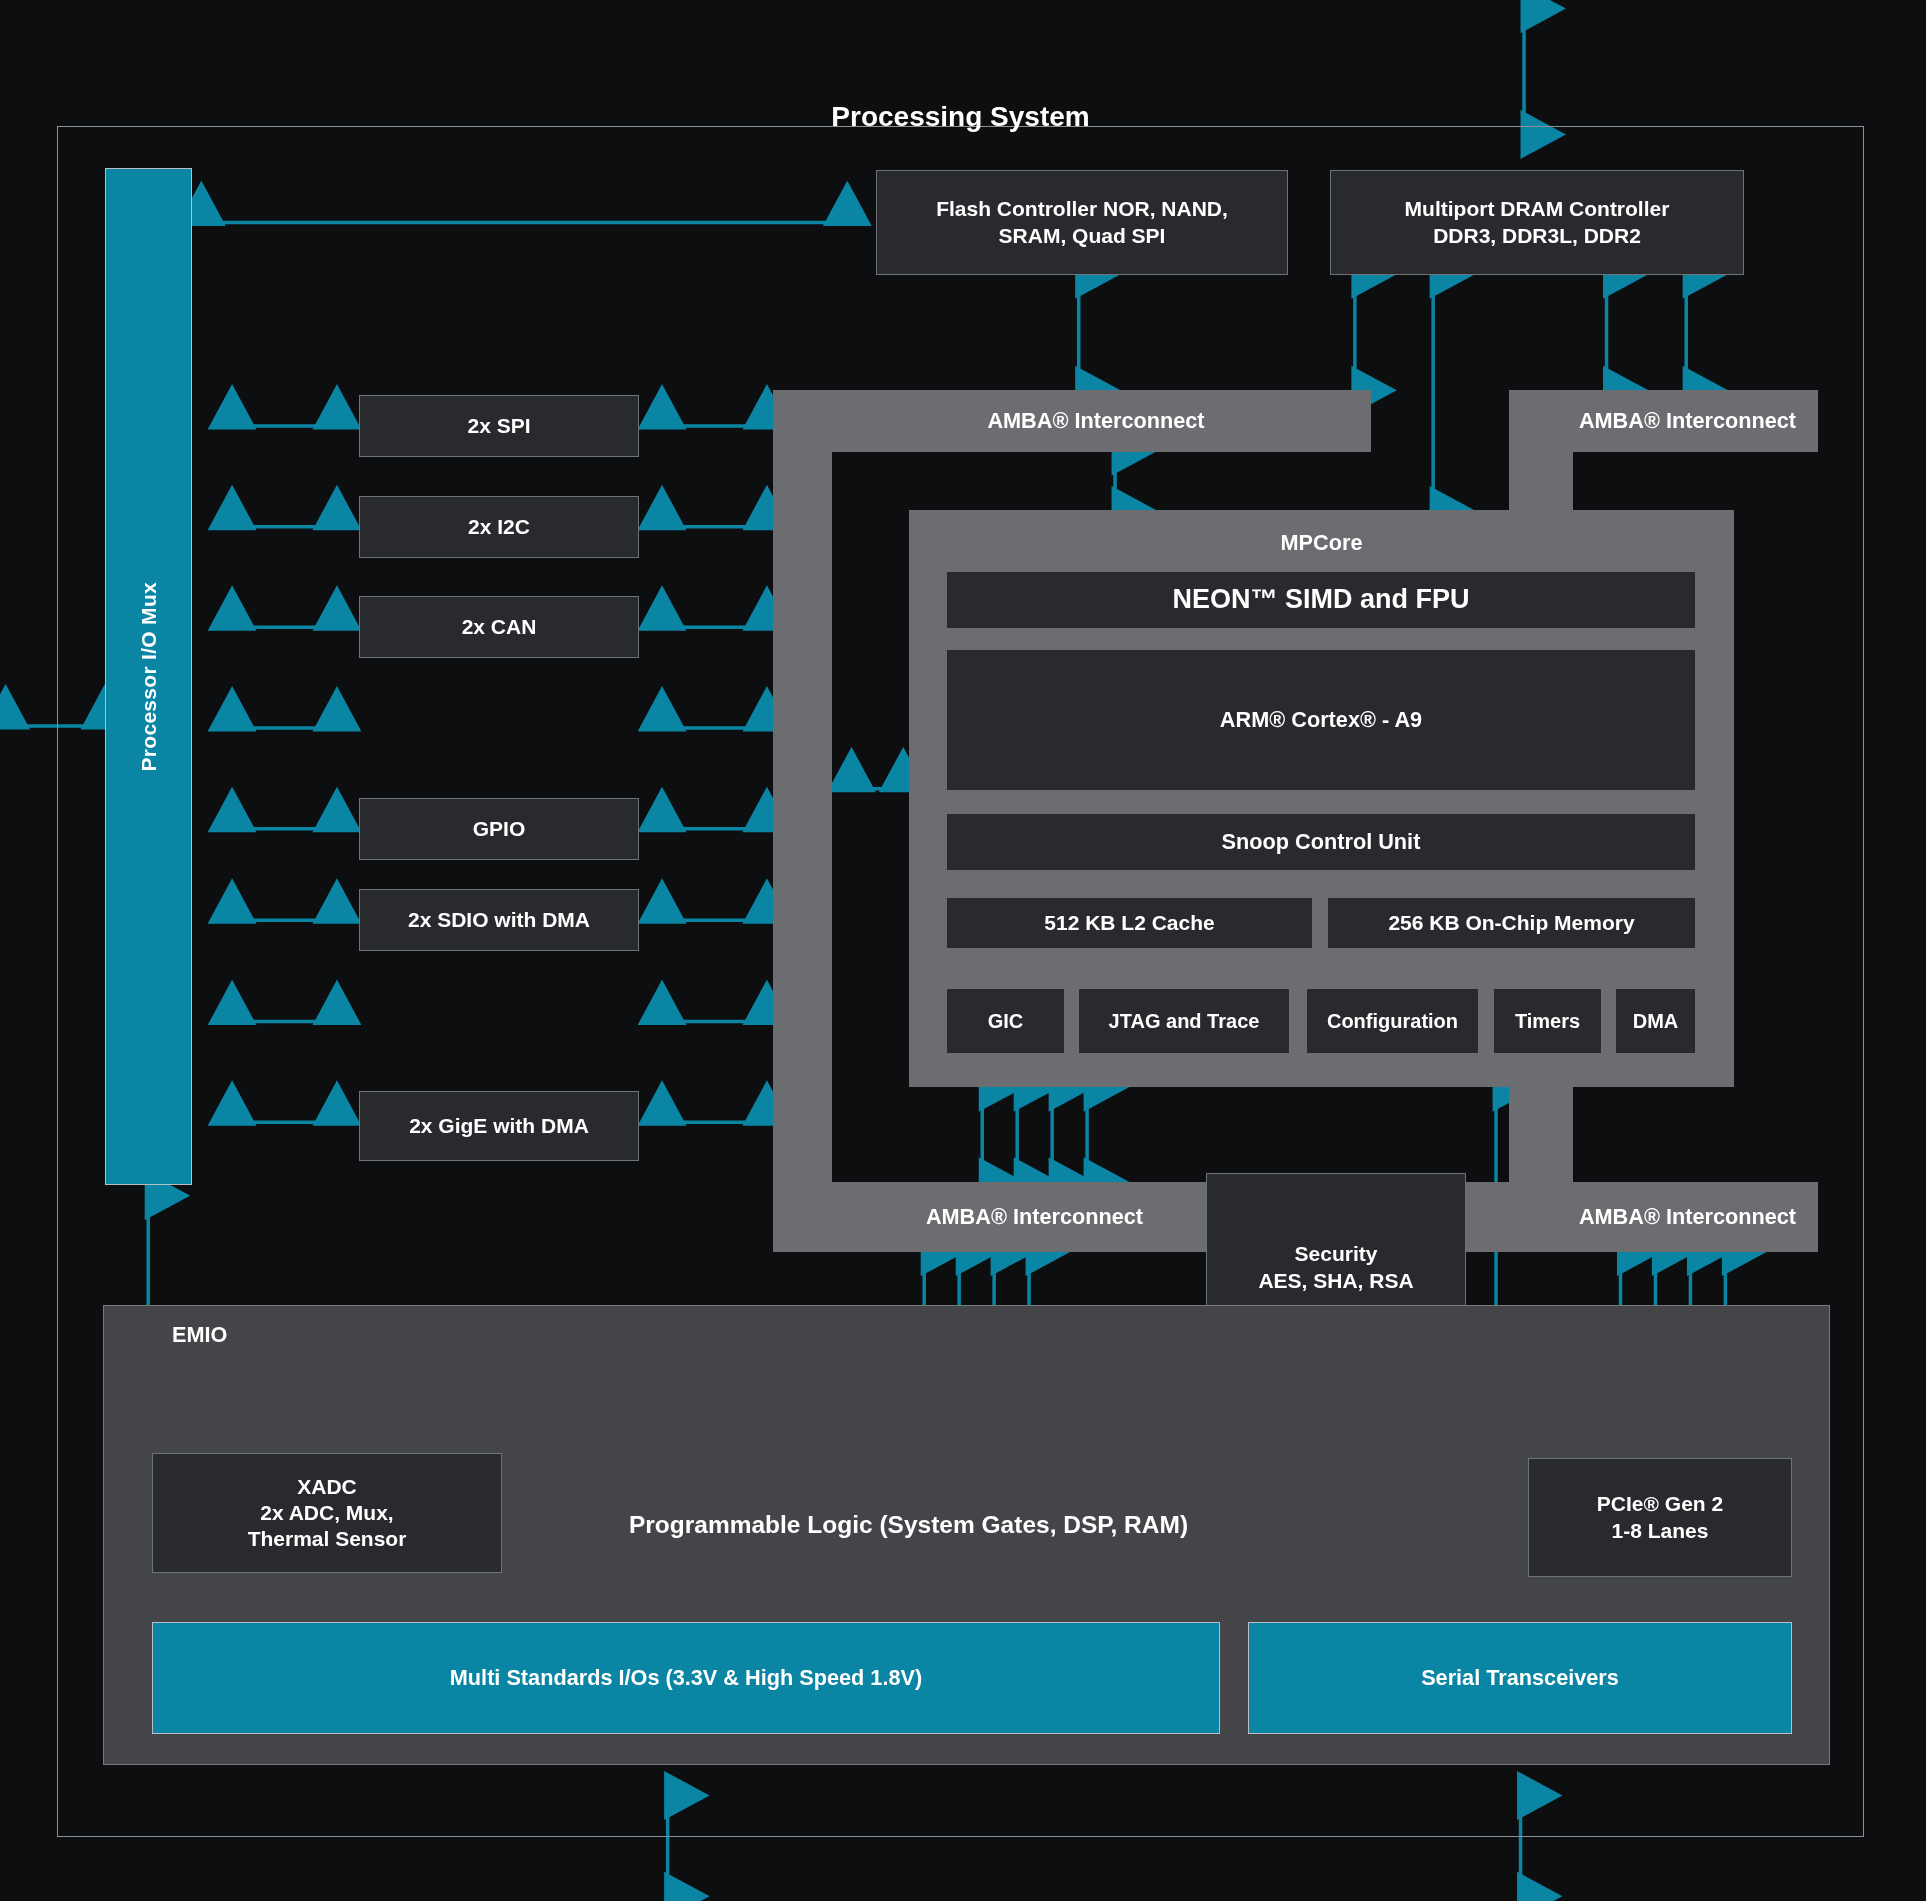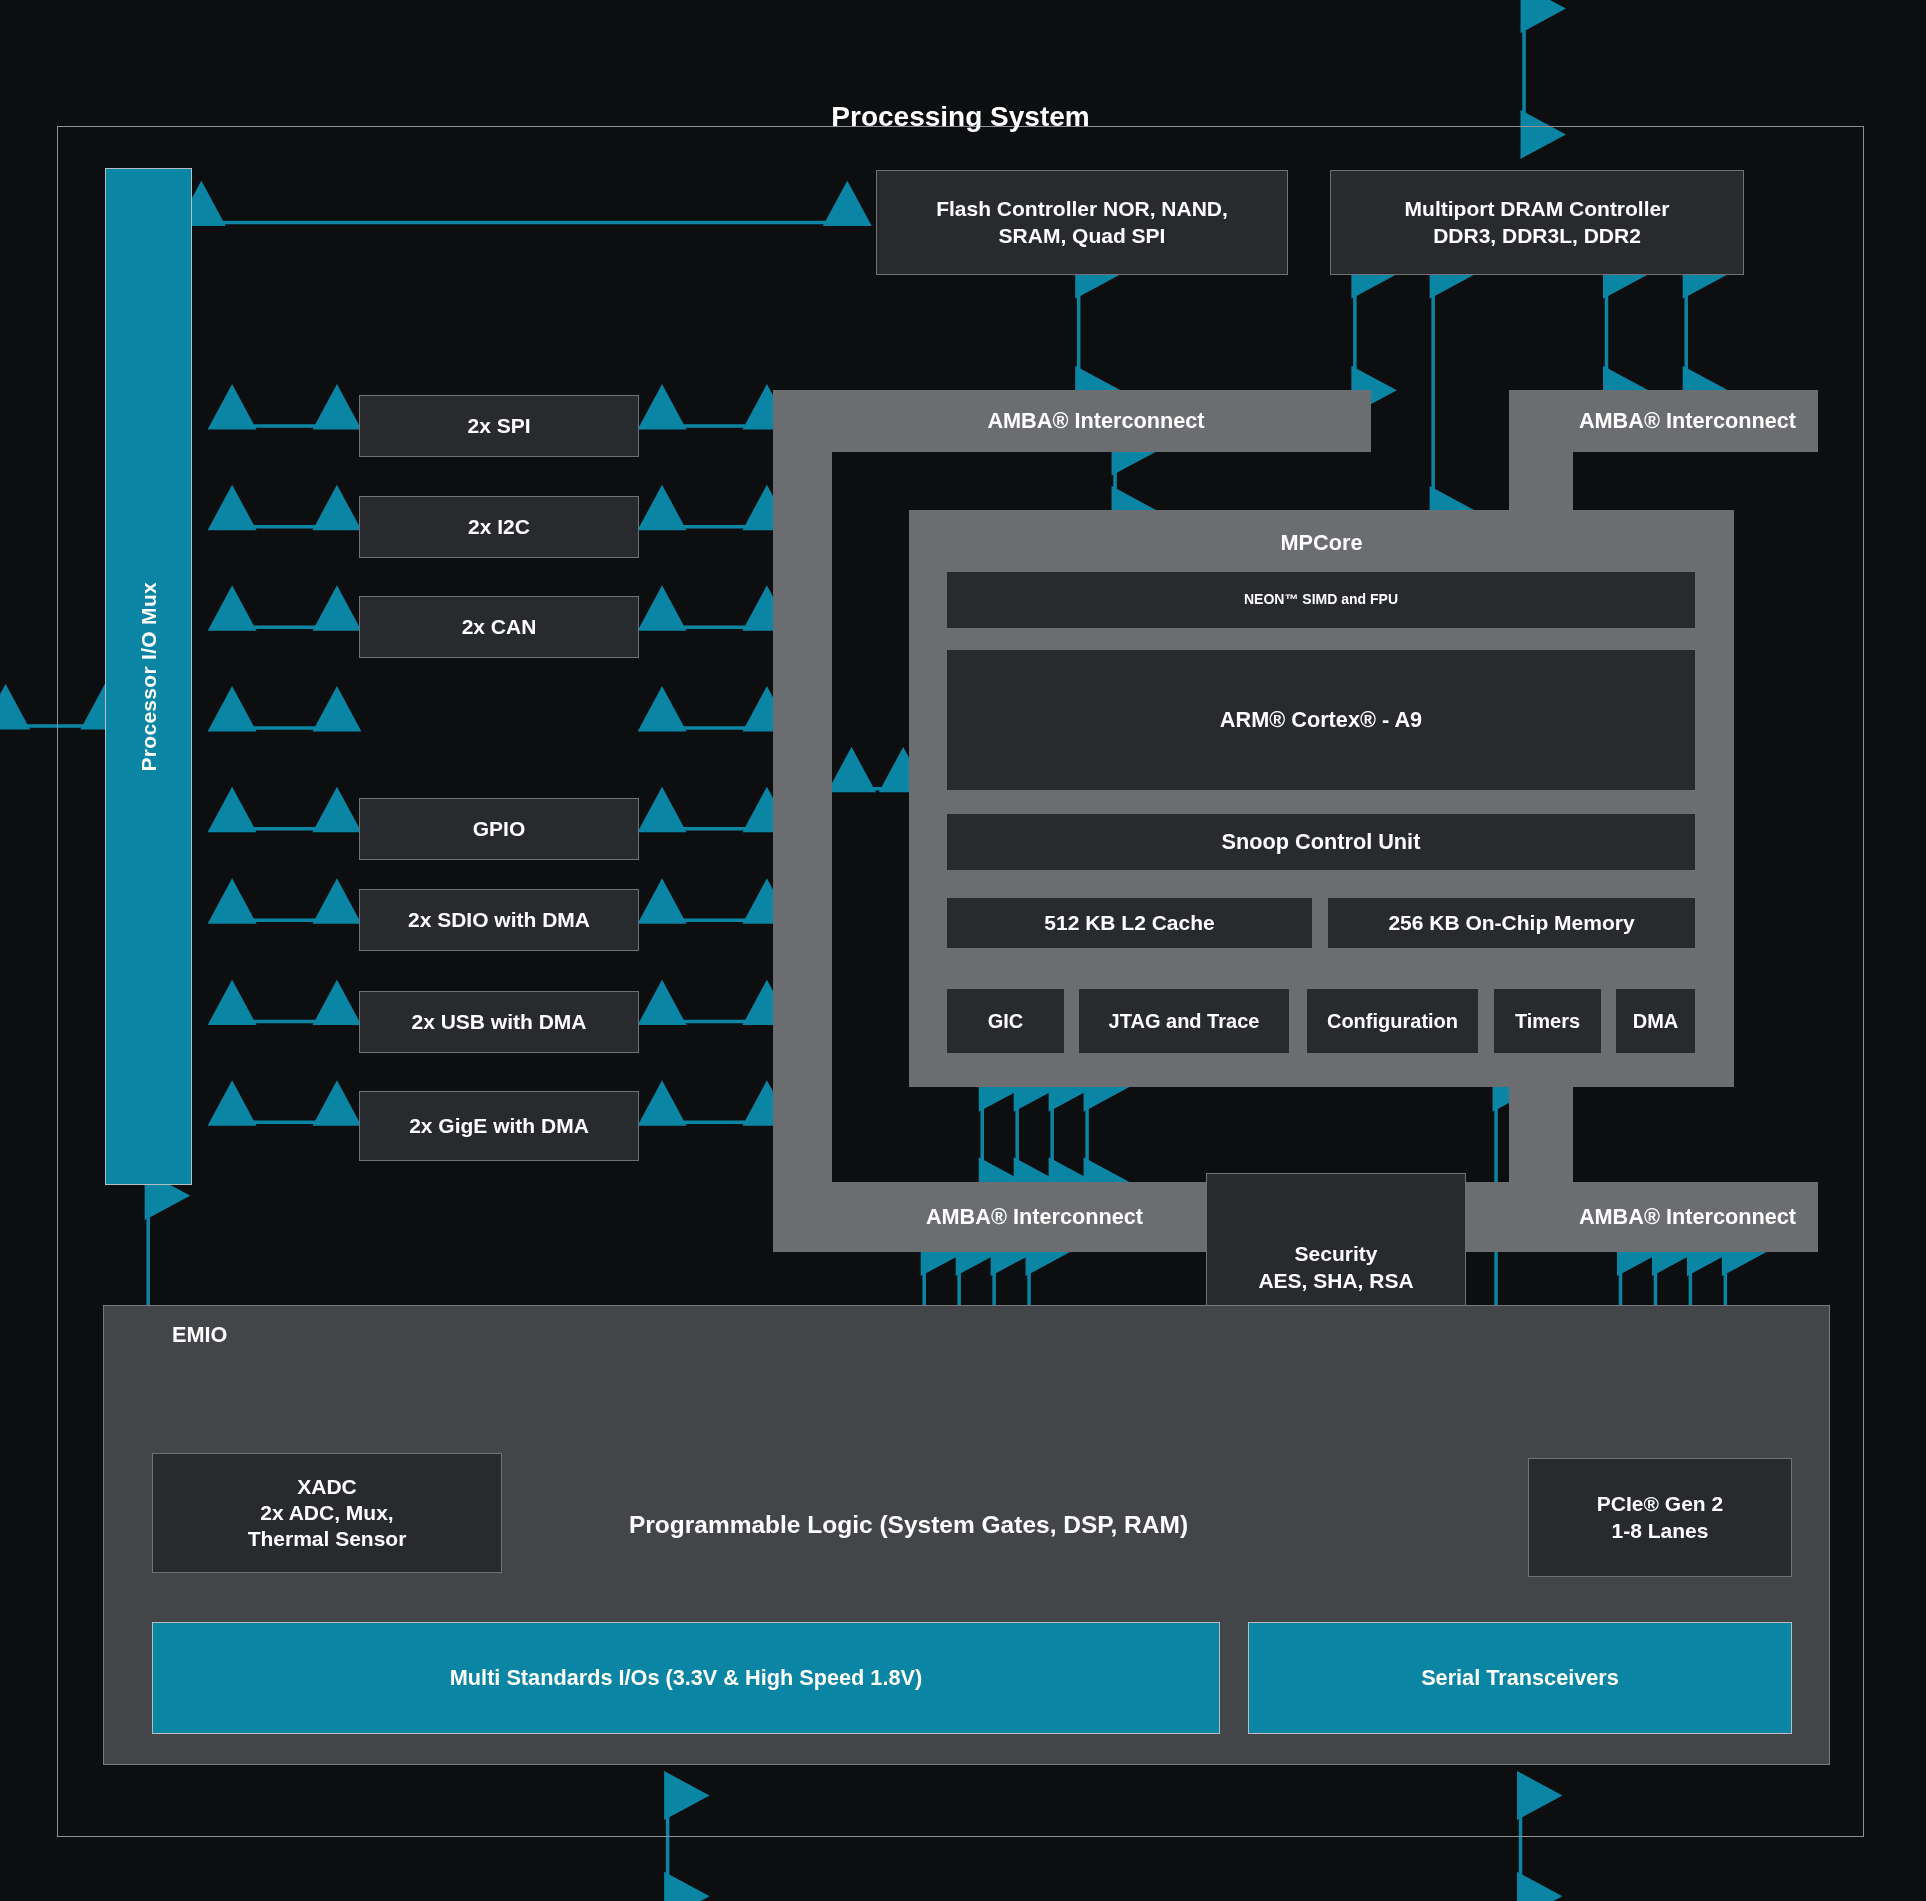--- a/index.html
+++ b/index.html
@@ -175,34 +175,33 @@
 SRAM, Quad SPI</div>
 
   <div class="abs darkbox" style="left:1330px;top:170px;width:414px;height:105px;font-size:21px;white-space:pre-line;">Multiport DRAM Controller
 DDR3, DDR3L, DDR2</div>
 
   <div class="abs darkbox" style="left:359px;top:395px;width:280px;height:62px;font-size:21px;">2x SPI</div>
   <div class="abs darkbox" style="left:359px;top:496px;width:280px;height:62px;font-size:21px;">2x I2C</div>
   <div class="abs darkbox" style="left:359px;top:596px;width:280px;height:62px;font-size:21px;">2x CAN</div>
   <div class="abs darkbox" style="left:359px;top:798px;width:280px;height:62px;font-size:21px;">GPIO</div>
   <div class="abs darkbox" style="left:359px;top:889px;width:280px;height:62px;font-size:21px;">2x SDIO with DMA</div>
-  <div class="abs darkbox" style="left:359px;top:991px;width:280px;height:62px;font-size:21px;">2x USB with DMA</div>
   <div class="abs darkbox" style="left:359px;top:1091px;width:280px;height:70px;font-size:21px;">2x GigE with DMA</div>
 
   <div class="abs graybox" style="left:773px;top:390px;width:598px;height:62px;font-size:21.7px;">AMBA® Interconnect</div>
 
   <div class="abs graybox" style="left:1509px;top:390px;width:309px;height:62px;font-size:21.7px;">AMBA® Interconnect</div>
 
   <div class="abs graybox" style="left:839px;top:1182px;width:343px;height:70px;font-size:21.7px;">AMBA® Interconnect</div>
 
   <div class="abs graybox" style="left:1509px;top:1182px;width:309px;height:70px;font-size:21.7px;">AMBA® Interconnect</div>
 
   <div class="abs plainlabel" style="left:909px;top:528px;width:825px;height:31px;font-size:21.7px;">MPCore</div>
 
-  <div class="abs darkbox" style="left:947px;top:572px;width:748px;height:56px;font-size:14px;border:none;">NEON™ SIMD and FPU</div>
+  <div class="abs darkbox" style="left:947px;top:572px;width:748px;height:56px;font-size:27px;border:none;">NEON™ SIMD and FPU</div>
 
   <div class="abs darkbox" style="left:947px;top:650px;width:748px;height:140px;font-size:21.7px;border:none;">ARM® Cortex® - A9</div>
 
   <div class="abs darkbox" style="left:947px;top:814px;width:748px;height:56px;font-size:21.7px;border:none;">Snoop Control Unit</div>
 
   <div class="abs darkbox" style="left:947px;top:898px;width:365px;height:50px;font-size:21px;border:none;">512 KB L2 Cache</div>
   <div class="abs darkbox" style="left:1328px;top:898px;width:367px;height:50px;font-size:21px;border:none;">256 KB On-Chip Memory</div>
 
   <div class="abs darkbox" style="left:947px;top:989px;width:117px;height:64px;font-size:20px;border:none;">GIC</div>
   <div class="abs darkbox" style="left:1079px;top:989px;width:210px;height:64px;font-size:20px;border:none;">JTAG and Trace</div>

